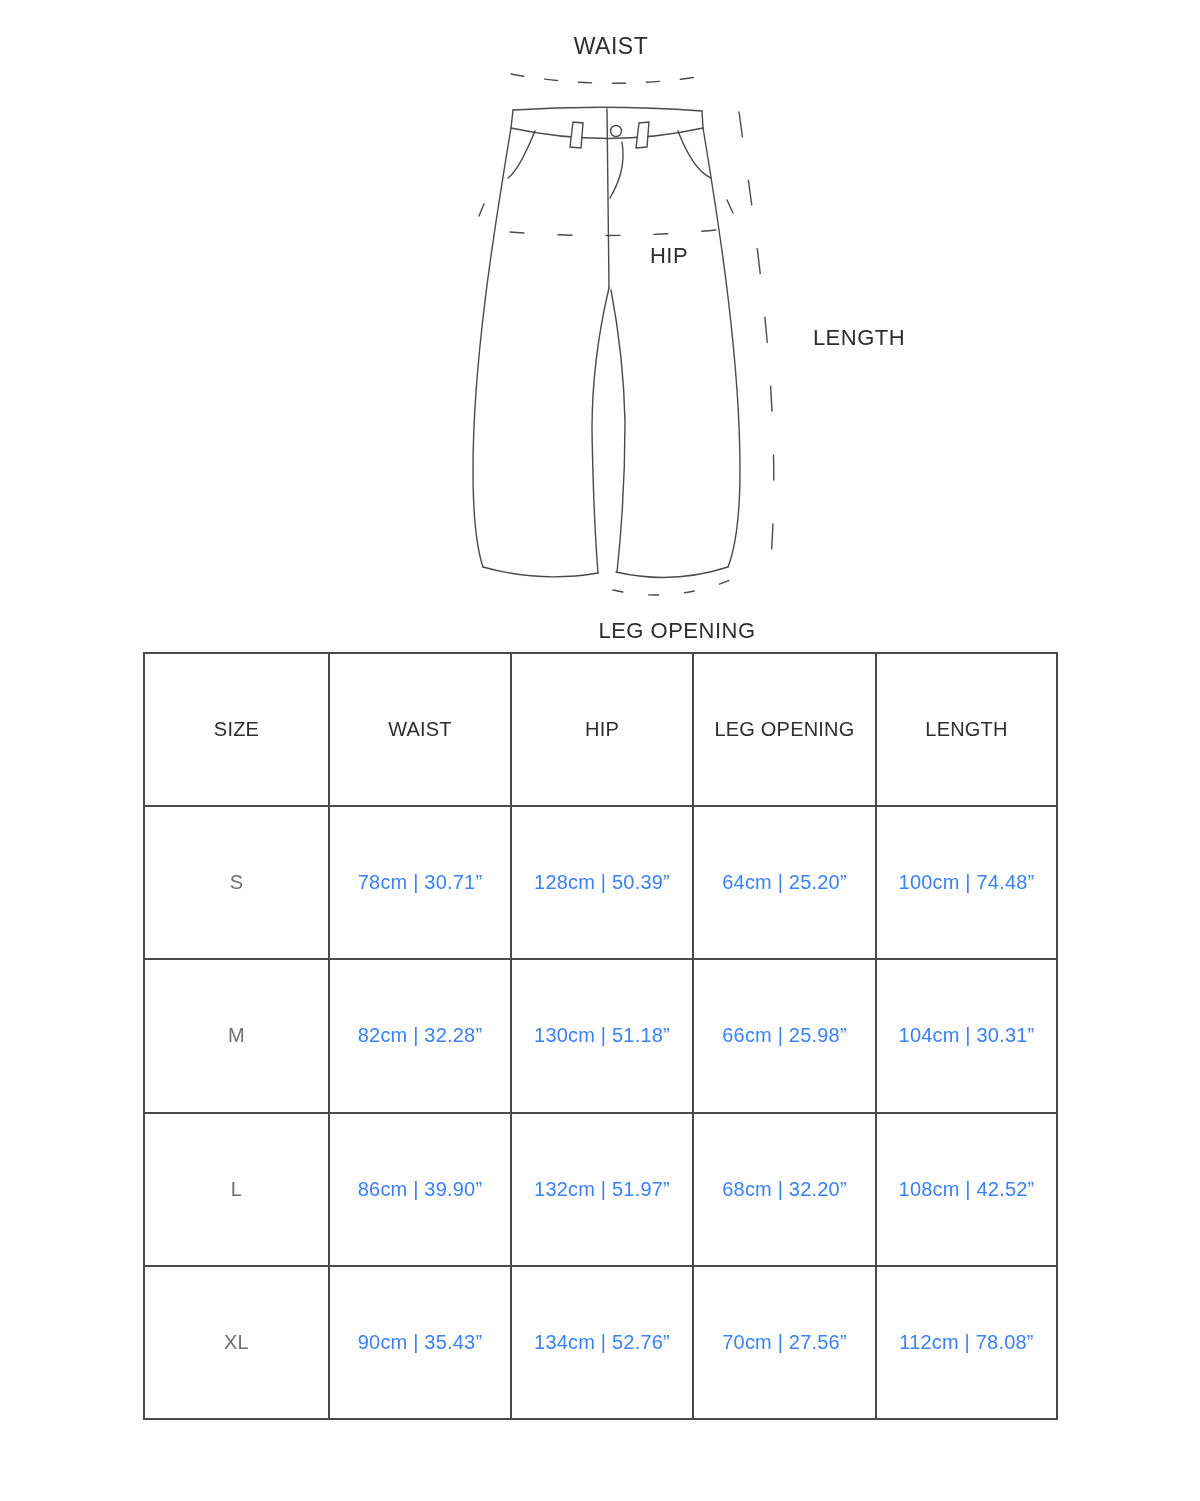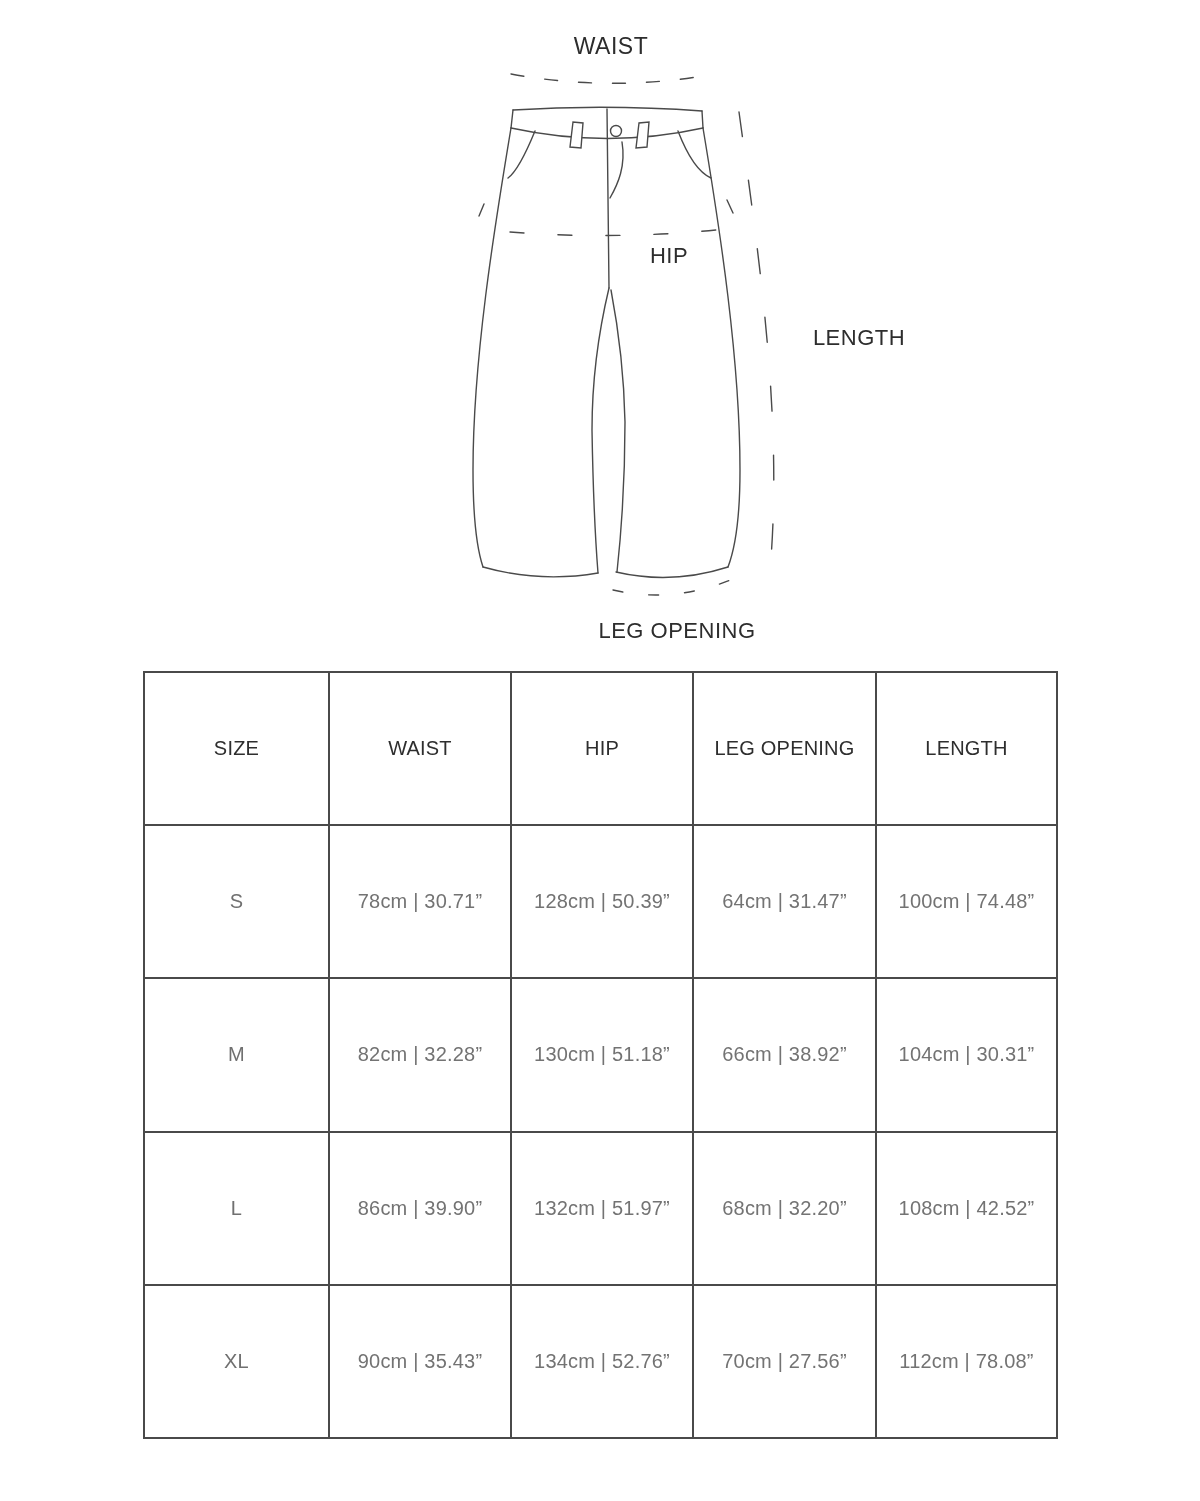--- a/index.html
+++ b/index.html
@@ -11,27 +11,27 @@
   .diagram { position:absolute; left:0; top:0; width:1200px; height:660px; }
   .diagram svg { position:absolute; left:0; top:0; }
   .dlabel { position:absolute; color:#2d2d2d; white-space:nowrap;
             transform:translateX(-50%); letter-spacing:0.5px; }
   .dlabel.waist  { left:611px; top:33px;  font-size:23px; }
   .dlabel.hip    { left:669px; top:243px; font-size:22px; }
   .dlabel.length { left:859px; top:325px; font-size:22px; }
   .dlabel.legop  { left:677px; top:618px; font-size:22px; }
 
   
-  .size-table { position:absolute; left:143px; top:671px; width:913px; height:768px; }
+  .size-table { position:absolute; left:143px; top:652px; width:913px; height:768px; }
   table { border-collapse:collapse; table-layout:fixed; width:913px; height:768px; }
   td { border:2px solid #4a4a4a; text-align:center; vertical-align:middle;
        background:#fff; font-size:20px; letter-spacing:0.2px; }
   td.hdr  { color:#2e2e2e; }
   td.size { color:#707070; }
-  td.val  { color:#737373; white-space:nowrap; }
+  td.val  { color:#3b82f6; white-space:nowrap; }
 </style>
 </head>
 <body>
 
 <div class="page">
 
   <div class="diagram">
     <svg width="1200" height="660" viewBox="0 0 1200 660">
 
       <g stroke="#4a4a4a" stroke-width="1.4" fill="none" stroke-linecap="round">
@@ -83,28 +83,28 @@
           <td class="hdr">SIZE</td>
           <td class="hdr">WAIST</td>
           <td class="hdr">HIP</td>
           <td class="hdr">LEG OPENING</td>
           <td class="hdr">LENGTH</td>
         </tr>
         <tr>
           <td class="size">S</td>
           <td class="val">78cm | 30.71”</td>
           <td class="val">128cm | 50.39”</td>
-          <td class="val">64cm | 31.47”</td>
+          <td class="val">64cm | 25.20”</td>
           <td class="val">100cm | 74.48”</td>
         </tr>
         <tr>
           <td class="size">M</td>
           <td class="val">82cm | 32.28”</td>
           <td class="val">130cm | 51.18”</td>
-          <td class="val">66cm | 38.92”</td>
+          <td class="val">66cm | 25.98”</td>
           <td class="val">104cm | 30.31”</td>
         </tr>
         <tr>
           <td class="size">L</td>
           <td class="val">86cm | 39.90”</td>
           <td class="val">132cm | 51.97”</td>
           <td class="val">68cm | 32.20”</td>
           <td class="val">108cm | 42.52”</td>
         </tr>
         <tr>

